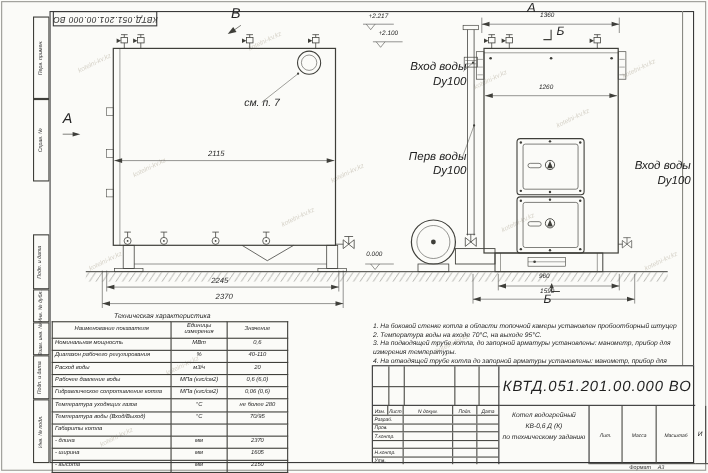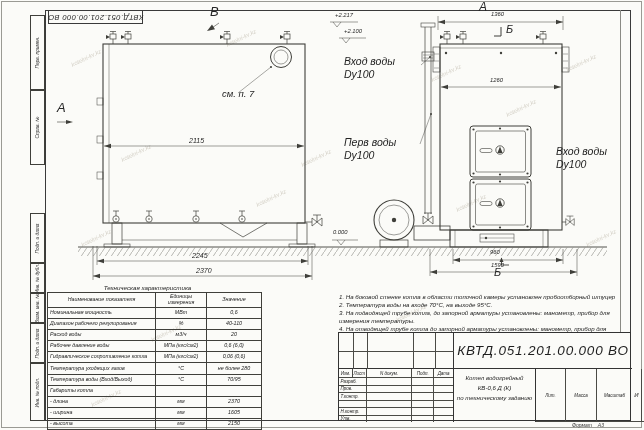--- a/index.html
+++ b/index.html
@@ -9,21 +9,21 @@
   .frame{position:absolute;left:45px;top:10px;width:586px;height:411px;border:1.3px solid #3a3a3a;box-sizing:border-box;}
   .innerline{position:absolute;left:620px;top:10px;width:0.6px;height:322px;background:#8a8a84;}
   .svgwrap{position:absolute;left:0;top:0;width:644px;height:430px;}
   .t{position:absolute;font-style:italic;color:#262626;white-space:nowrap;line-height:1;}
   .sbox{position:absolute;left:30px;width:15px;border:0.8px solid #3f3f3a;box-sizing:border-box;
         display:flex;align-items:center;justify-content:center;background:#fbfbf8;}
   .sbox span{transform:rotate(-90deg);font-size:4.8px;font-style:italic;white-space:nowrap;color:#333;}
   .stamp{position:absolute;left:48px;top:10px;width:95px;height:14px;border:0.9px solid #3a3a3a;
          box-sizing:border-box;display:flex;align-items:center;justify-content:center;}
   .stamp span{transform:rotate(180deg);font-size:7.6px;font-style:italic;color:#2a2a2a;letter-spacing:0.4px;white-space:nowrap;}
-  .lbl2{position:absolute;text-align:left;font-style:italic;color:#232323;}
+  .lbl2{position:absolute;text-align:right;font-style:italic;color:#232323;}
   .lbl2 .l1{display:block;}
   .spec-title{position:absolute;left:47px;top:284px;width:201px;text-align:center;
               font-size:6.2px;font-style:italic;color:#222;}
   table.spec{position:absolute;left:47px;top:292px;width:201px;border-collapse:collapse;table-layout:fixed;}
   table.spec td{border:0.7px solid #3f3f3a;font-size:5.3px;font-style:italic;color:#222;
                 padding:0 2px;height:10.1px;overflow:hidden;line-height:1.12;}
   table.spec tr.hdr td{height:14px;text-align:center;vertical-align:middle;}
   td.c1{width:103px;} td.c2{width:46px;text-align:center;} td.c3{width:50px;text-align:center;}
   td.indent{padding-left:9px;}
   .notes{position:absolute;left:339px;top:293px;width:290px;font-size:6.1px;font-style:italic;

